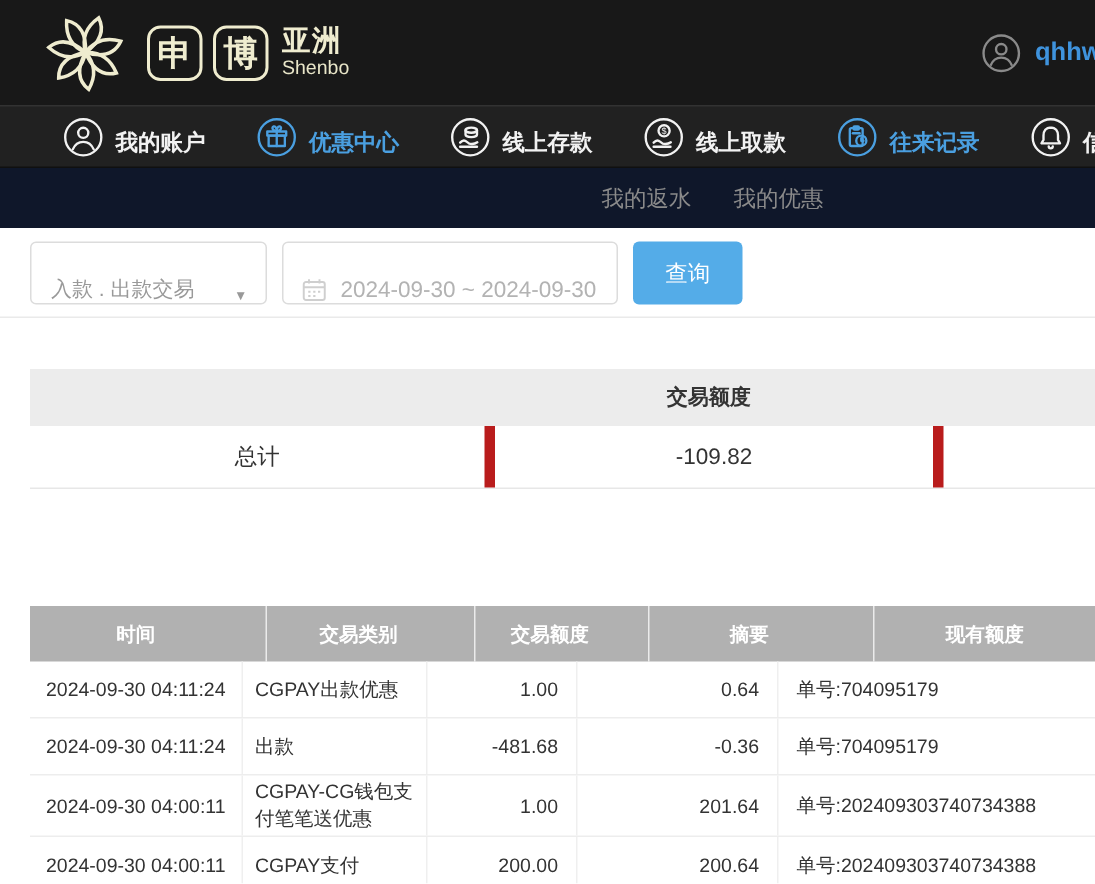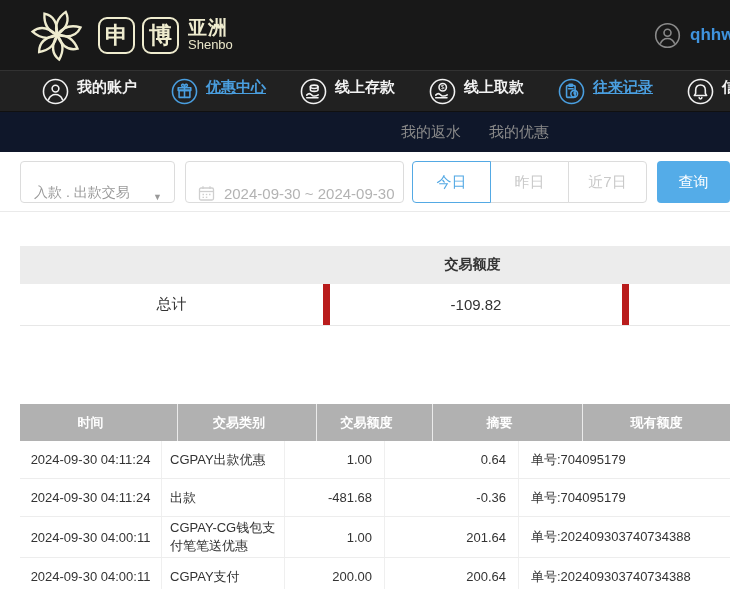--- a/index.html
+++ b/index.html
@@ -16,25 +16,25 @@
   .logo-txt { display:flex; flex-direction:column; line-height:1.05; margin-left:2px; }
   .logo-region { font-size:19px; font-weight:700; letter-spacing:1px; }
   .logo-sub { font-size:13px; font-weight:400; color:#e9e6c9; }
   .userbox { position:absolute; left:654px; top:0; height:70px; display:flex; align-items:center; gap:9px; }
   .avatar { width:27px; height:27px; color:#8a8a8a; }
   .username { color:#3f93dd; font-size:17px; font-weight:700; white-space:nowrap; }
 
   
   .mainnav { height:42px; background:#212121; border-top:1px solid #323232; border-bottom:1px solid #101010;
     display:flex; align-items:center; padding-left:42px; gap:34px; }
-  .nav-item { display:flex; align-items:flex-start; gap:8px; color:#f2f2f2; cursor:pointer; white-space:nowrap; }
+  .nav-item { display:flex; align-items:flex-end; gap:8px; color:#f2f2f2; cursor:pointer; white-space:nowrap; }
   .nav-item .nav-label { font-size:15px; font-weight:600; }
   .nav-ic { width:27px; height:27px; display:inline-flex; }
   .nav-ic svg { width:27px; height:27px; }
-  .nav-item.active { color:#4a9fe0;text-decoration:underline; }
+  .nav-item.active { color:#4a9fe0; }
 
   
   .subnav { height:40px; background:#0f172a; display:flex; align-items:center; justify-content:center;
     gap:28px; padding-left:220px; }
   .subnav-item { color:#8a8a8a; font-size:15px; cursor:pointer; white-space:nowrap; }
 
   
   .filterbar { display:flex; align-items:center; padding:9px 0 8px 20px; border-bottom:1px solid #eaeaea; }
   .ctl { height:42px; border:1px solid #dcdcdc; border-radius:4px; background:#fff; display:flex; align-items:flex-end; }
   .type-select { width:158px; padding:0 12px 0 13px; color:#999; font-size:14px; cursor:pointer; }
@@ -207,27 +207,20 @@
         <line x1="5" y1="1.2" x2="5" y2="4"></line>
           <line x1="12" y1="1.2" x2="12" y2="4"></line>
         <line x1="4.5" y1="9.5" x2="6" y2="9.5"></line>
           <line x1="7.8" y1="9.5" x2="9.3" y2="9.5"></line>
           <line x1="11" y1="9.5" x2="12.5" y2="9.5"></line>
         <line x1="4.5" y1="12.3" x2="6" y2="12.3"></line>
           <line x1="7.8" y1="12.3" x2="9.3" y2="12.3"></line>
       </svg>
       <span>2024-09-30 ~ 2024-09-30</span>
     </div>
-    <div class="btn-group">
-  <button class="range-btn active">今日</button>
-
-  <button class="range-btn">昨日</button>
-
-  <button class="range-btn">近7日</button>
-</div>
     <button class="search-btn">查询</button>
   </div>
 
   <div class="summary">
     <div class="sum-head">
       <div class="sh">交易额度</div>
     </div>
     <div class="sum-row">
       <div>总计</div>
       <div>-109.82</div>

